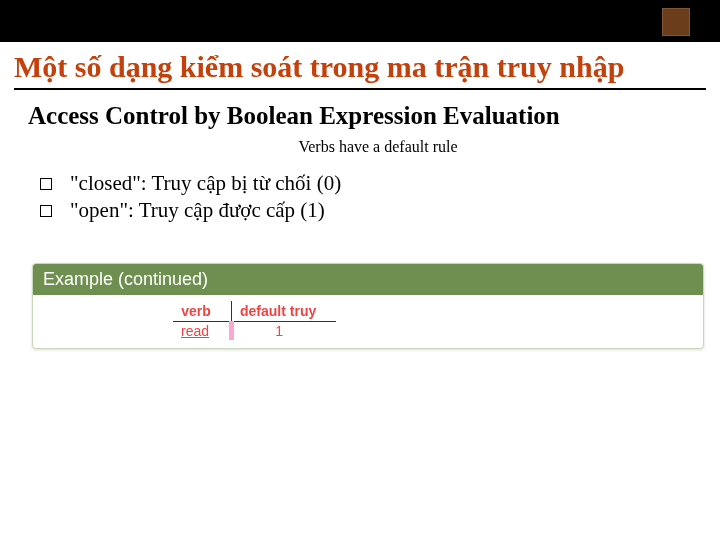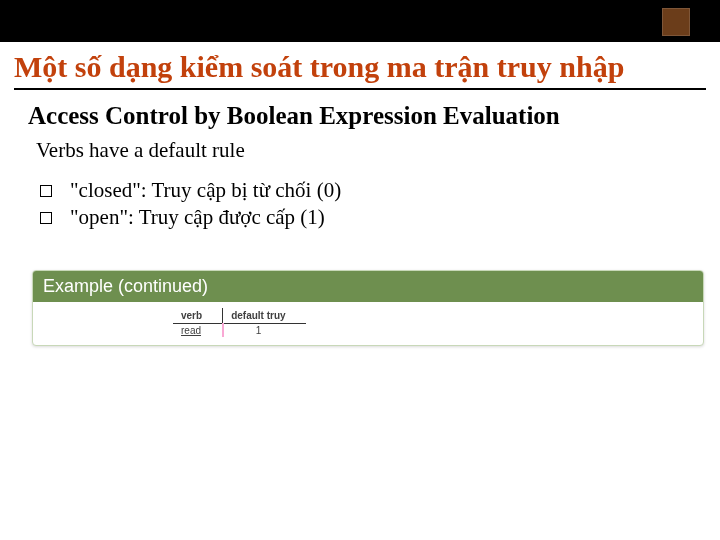--- a/index.html
+++ b/index.html
@@ -36,22 +36,23 @@
     border: none;
     border-top: 2px solid #000;
     margin: 0 14px 12px 14px;
   }
   .subtitle {
     font-size: 25px;
     font-weight: bold;
     margin: 0 0 8px 28px;
   }
   .line {
-    font-size: 21px;
+    font-size: 16px;
     margin: 2px 0 15px 36px;
+    text-align: center;
   }
   .bullet-row {
     font-size: 21px;
     margin: 2px 0 2px 36px;
     display: flex;
     align-items: baseline;
   }
   .bullet-box {
     display: inline-block;
     width: 10px;
@@ -71,42 +72,42 @@
     font-family: Verdana, Arial, sans-serif;
   }
   .example-head {
     background: #6e8f4f;
     color: #fff;
     font-size: 18px;
     padding: 5px 10px;
   }
   .table-wrap {
     padding: 6px 0 8px 0;
-    font-size: 10px;
-    color: #404040;
+    font-size: 14px;
+    color: #ef4444;
   }
   table.rules {
     border-collapse: collapse;
     margin: 0 20px 0 140px;
   }
   table.rules th {
     font-weight: bold;
     text-align: center;
     padding: 2px 20px 2px 8px;
     border-bottom: 1px solid #333;
   }
   table.rules td {
     padding: 1px 20px 1px 8px;
     text-align: left;
   }
   table.rules td.num {
     text-align: center;
   }
   table.rules tr td:first-child {
-    border-right: 2px solid #f9a8d4;
+    border-right: 5px solid #f9a8d4;
     text-decoration: underline;
   }
   table.rules tr th:first-child {
     border-right: 1px solid #333;
   }
 </style>
 </head>
 <body>
 
 <div class="top-bar">

